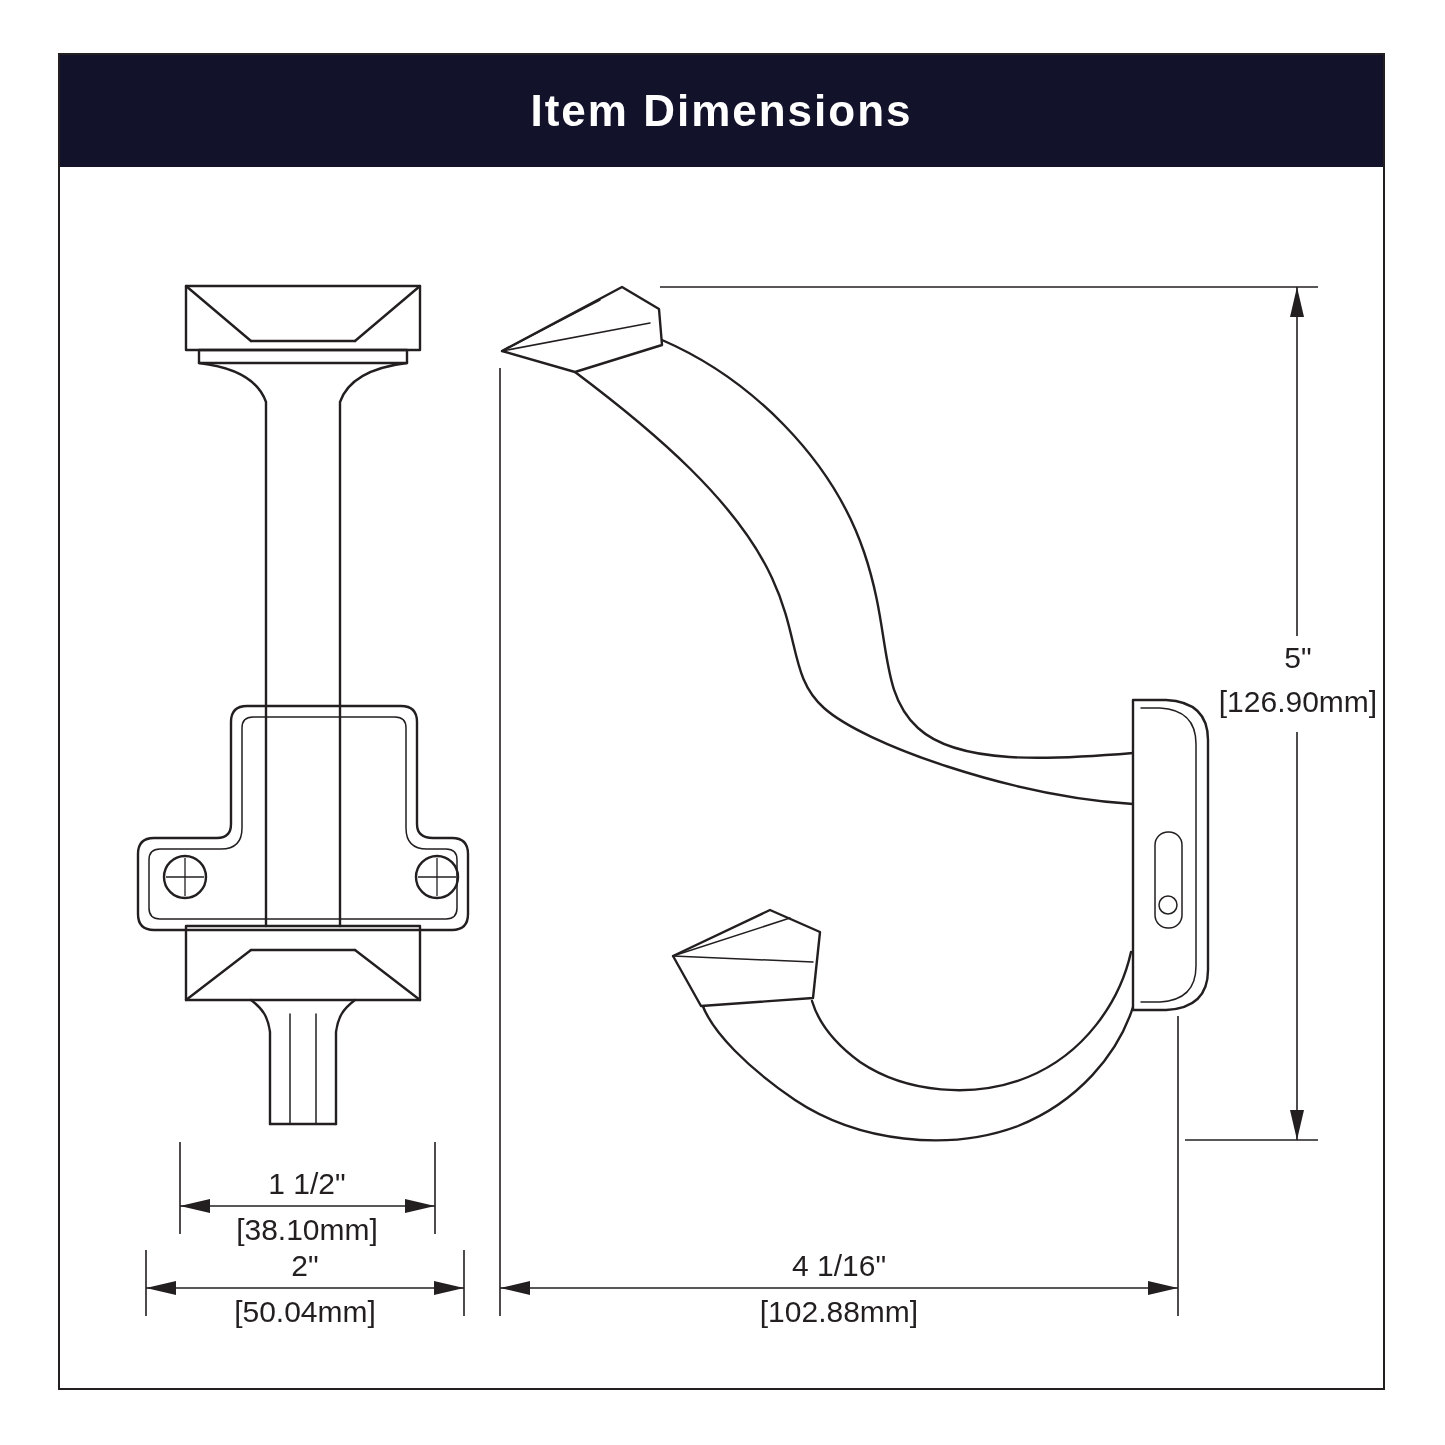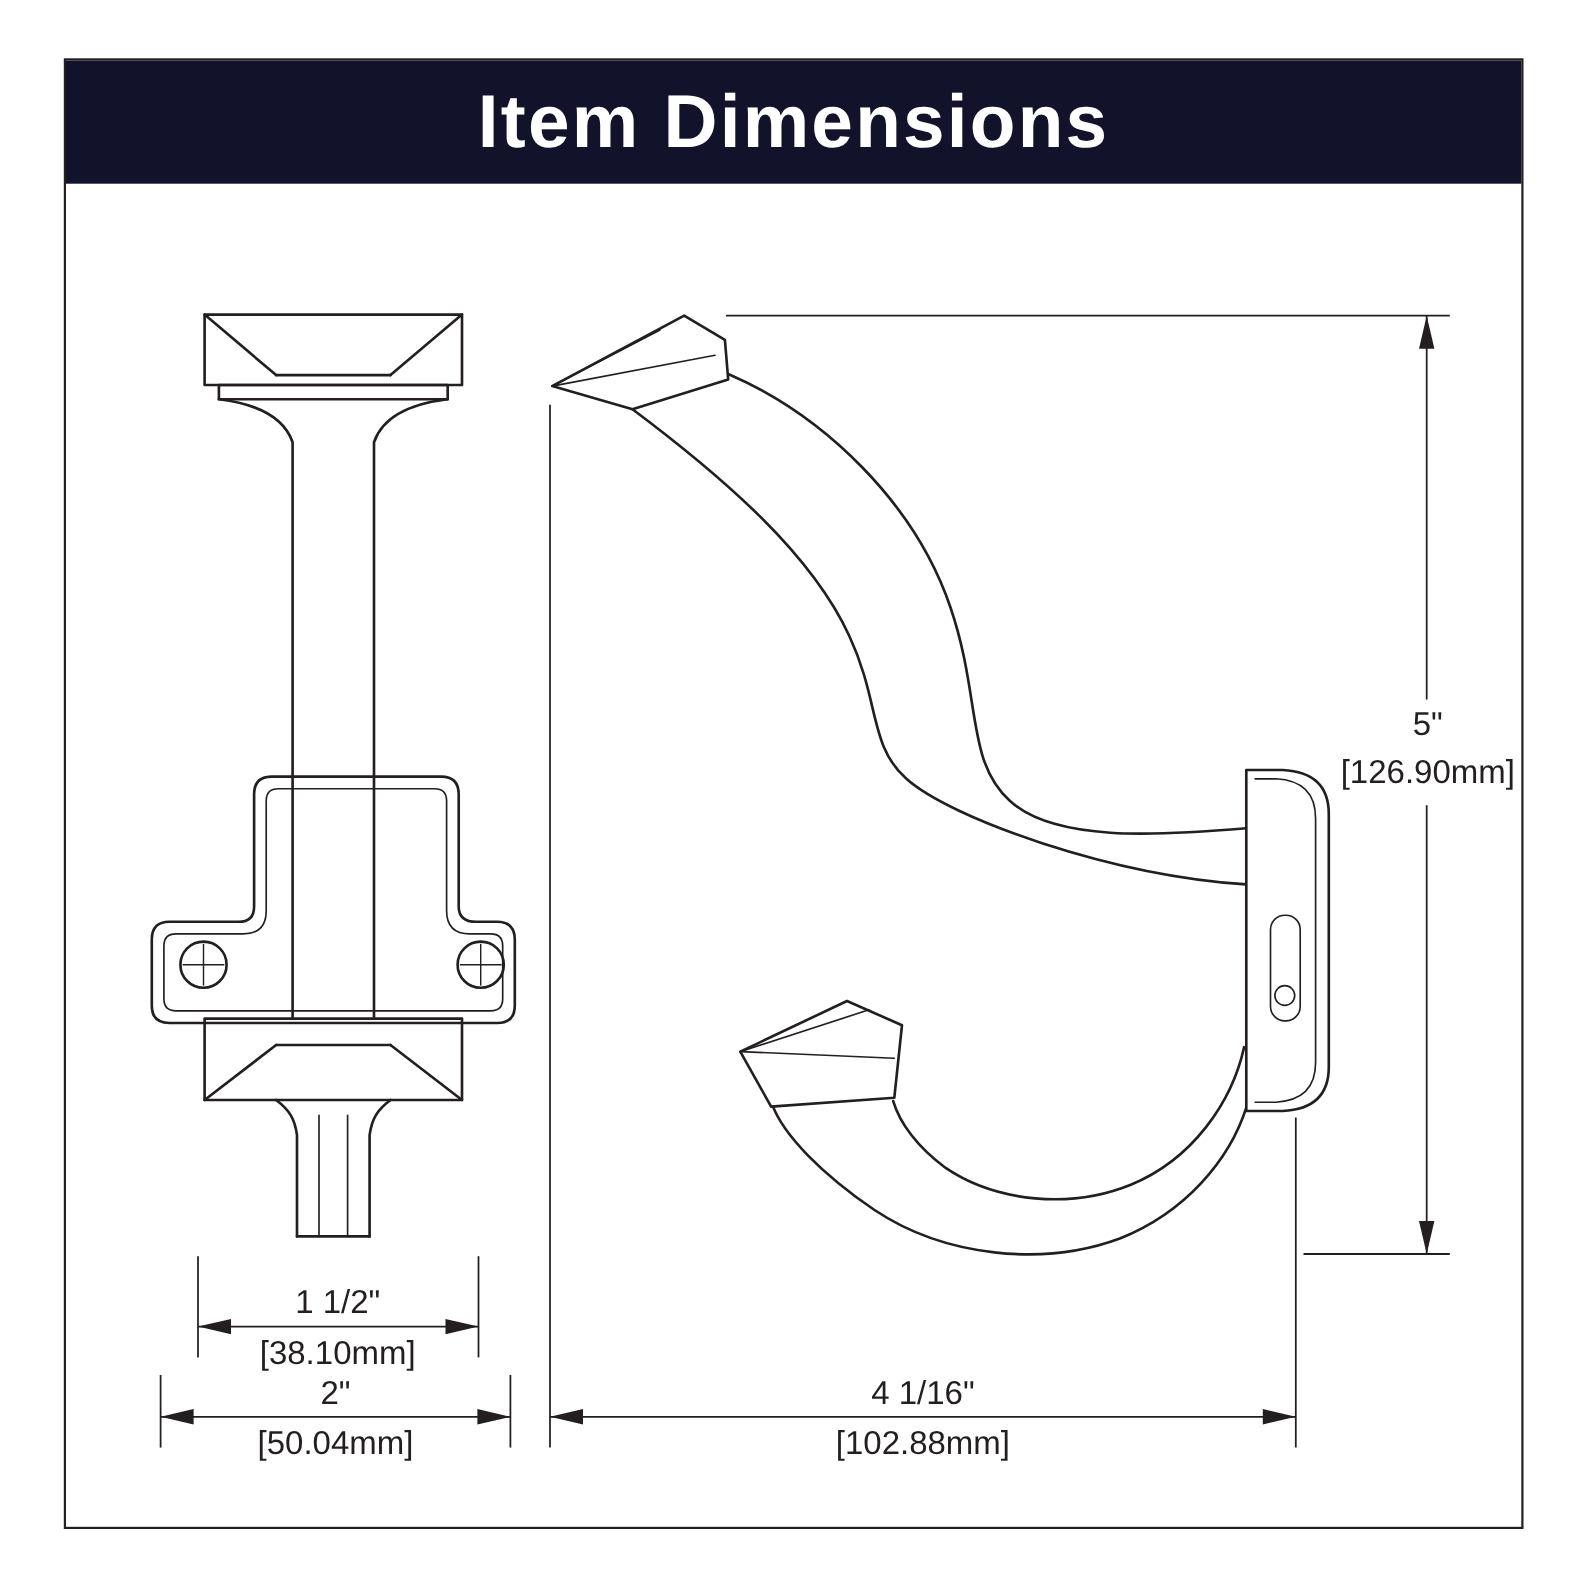--- a/index.html
+++ b/index.html
@@ -20,21 +20,21 @@
   }
   .title-bar{
     position:absolute;
     left:0;top:0;right:0;
     height:112px;
     background:#13122b;
     display:flex;align-items:center;justify-content:center;
   }
   .title-text{
     color:#ffffff;
-    font-size:68px;
+    font-size:44px;
     font-weight:700;
     letter-spacing:2px;
     white-space:nowrap;
     text-align:center;
   }
   .drawing-svg{
     position:absolute;left:0;top:0;
     width:1445px;height:1445px;
   }
   

